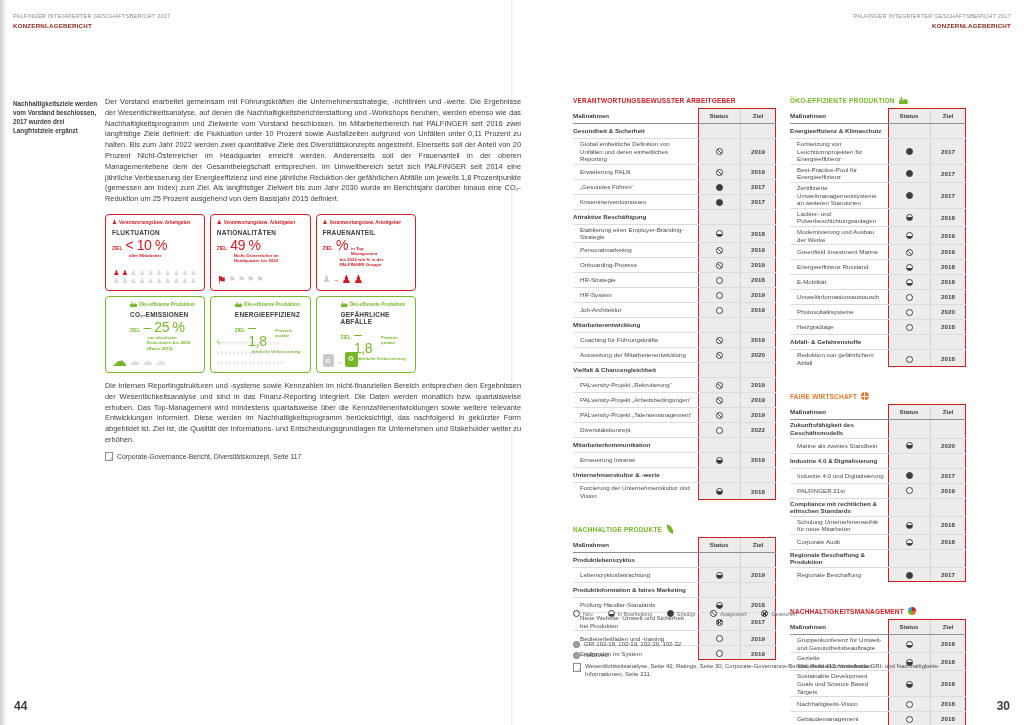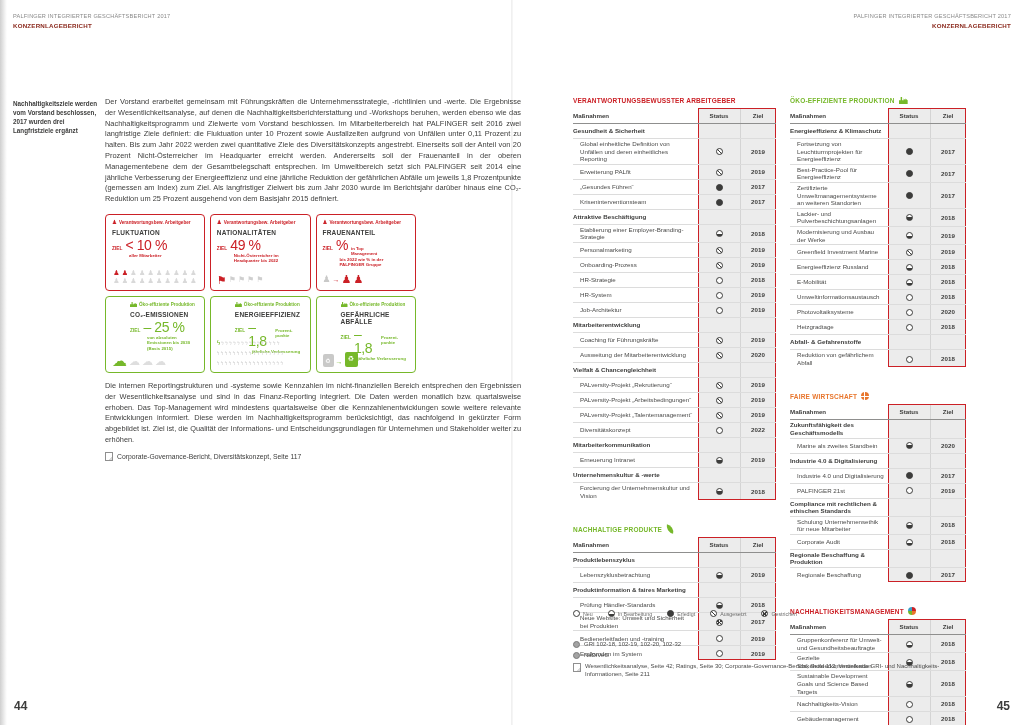--- a/index.html
+++ b/index.html
@@ -640,14 +640,14 @@
       </div>
       <div class="fn">
         <span class="fn-dot"></span>
         <span>NaDiVeG</span>
       </div>
       <div class="fn">
         <span class="doc-ic"></span>
         <span>Wesentlichkeitsanalyse, Seite 42; Ratings, Seite 30; Corporate-Governance-Bericht, Seite 113; Vertiefende GRI- und Nachhaltigkeits-Informationen, Seite 211</span>
       </div>
     </div>
-  <div class="pn pn-r">45</div>
+  <div class="pn pn-r">30</div>
 </div>
 
 </body></html>

